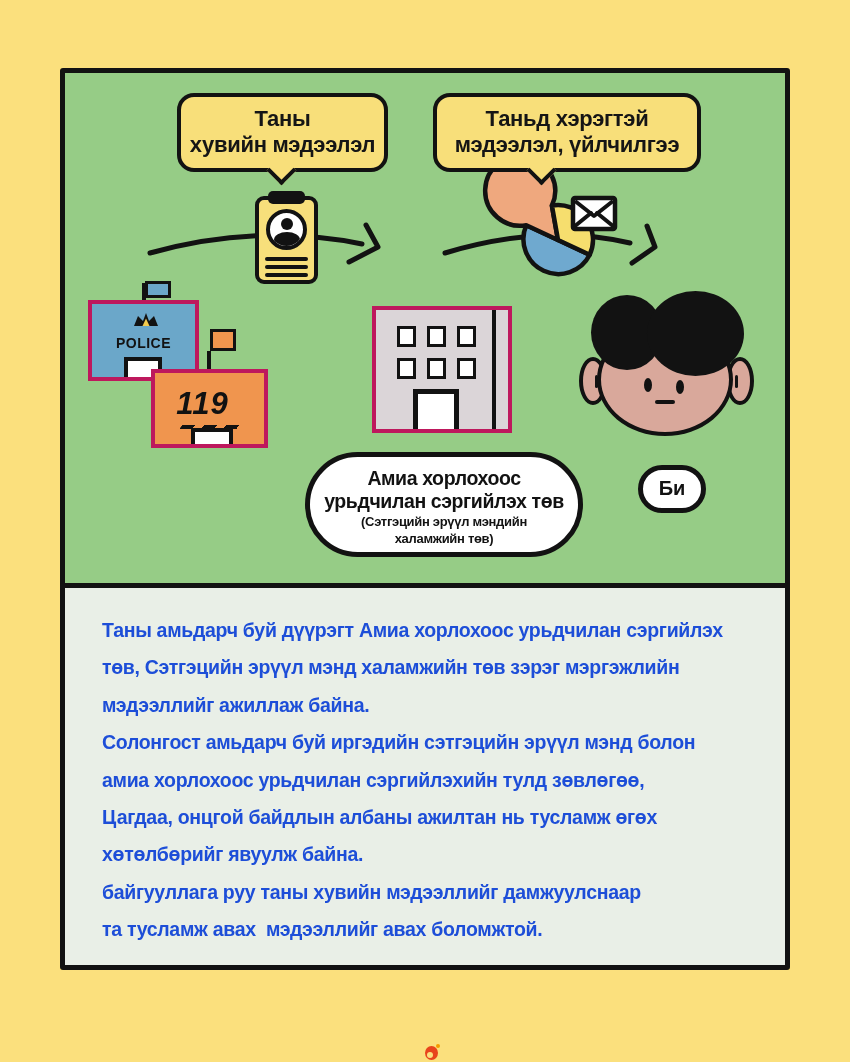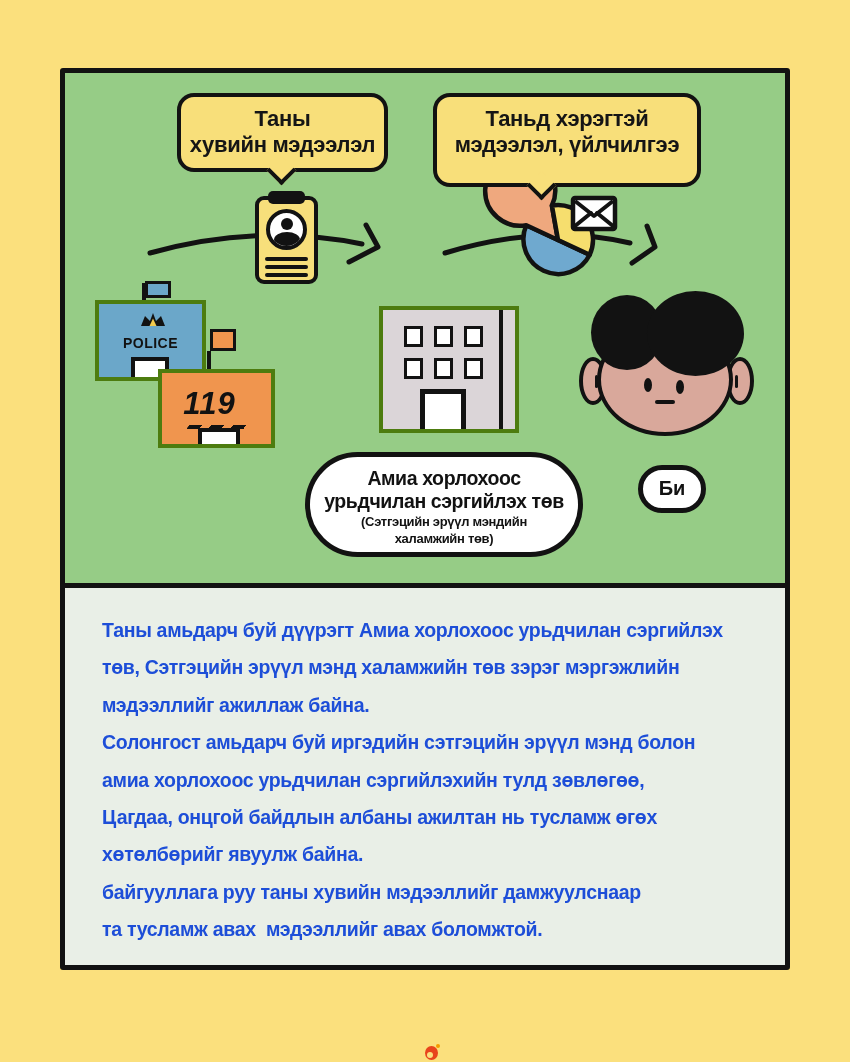--- a/index.html
+++ b/index.html
@@ -26,21 +26,21 @@
     line-height:26px; padding-top:9px; letter-spacing:-0.3px;
   }
   .bubble .tail {
     position:absolute; bottom:-13px; width:21px; height:21px; background:#F8DF7A;
     border-right:4px solid #121212; border-bottom:4px solid #121212;
     transform:rotate(45deg); z-index:1;
   }
   .bubble .bl { position:relative; z-index:2; }
   .bubble1 { left:112px; top:20px; width:211px; height:79px; }
   .bubble1 .tail { left:calc(50% - 12px); }
-  .bubble2 { left:368px; top:20px; width:268px; height:94px; }
+  .bubble2 { left:368px; top:20px; width:268px; height:79px; }
   .bubble2 .tail { left:calc(40% - 10px); }
 
   
   .flow-svg { position:absolute; left:0; top:0; width:720px; height:510px; }
 
   
   .idcard {
     position:absolute; left:190px; top:123px; width:63px; height:88px;
     background:#F7DF7B; border:4px solid #121212; border-radius:9px;
   }
@@ -56,21 +56,21 @@
     position:absolute; left:50%; top:5px; transform:translateX(-50%);
     width:12px; height:12px; background:#121212; border-radius:50%;
   }
   .idcard .p-body {
     position:absolute; left:50%; top:19px; transform:translateX(-50%);
     width:26px; height:16px; background:#121212; border-radius:50% 50% 0 0;
   }
   .idcard .cline { position:absolute; left:6px; width:43px; height:3.5px; background:#121212; border-radius:2px; }
 
   
-  .bld { position:absolute; border:4px solid #4d7c0f;margin-left:7px; }
+  .bld { position:absolute; border:4px solid #be185d; }
   .police { left:23px; top:227px; width:111px; height:81px; background:#6BA7C9; z-index:2; }
   .fire   { left:86px; top:296px; width:117px; height:79px; background:#F0954E; z-index:3; }
   .grayb  { left:307px; top:233px; width:140px; height:127px; background:#DBD5D8; z-index:2; }
   .pole { position:absolute; width:4px; background:#121212; }
   .pole-police { left:77px; top:210px; height:18px; z-index:2; }
   .pole-fire   { left:142px; top:278px; height:19px; z-index:2; }
   .flagrect { position:absolute; border:3px solid #121212; z-index:2; }
   .flag-police { left:80px; top:208px; width:26px; height:17px; background:#6BA7C9; }
   .flag-fire   { left:145px; top:256px; width:26px; height:22px; background:#F0954E; }
   .crown { position:absolute; left:41px; top:8px; }

